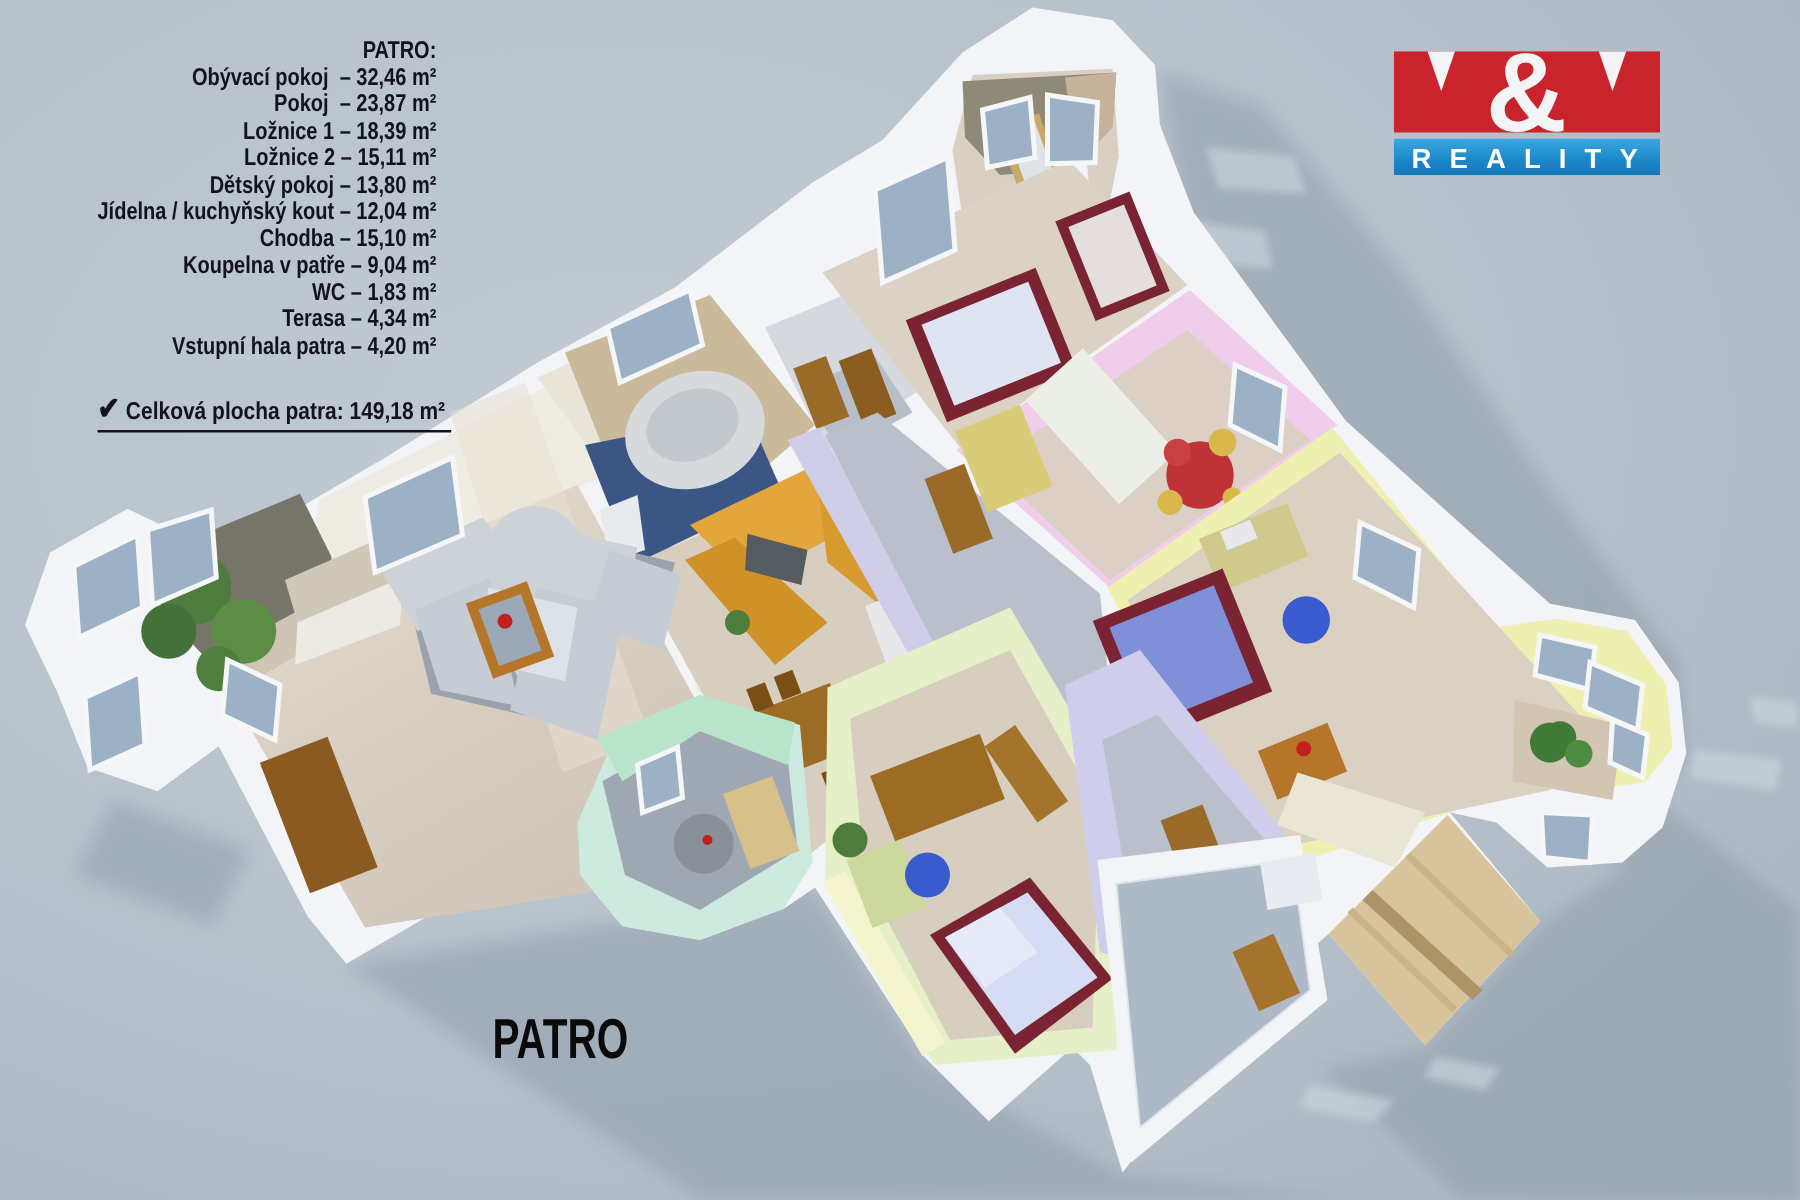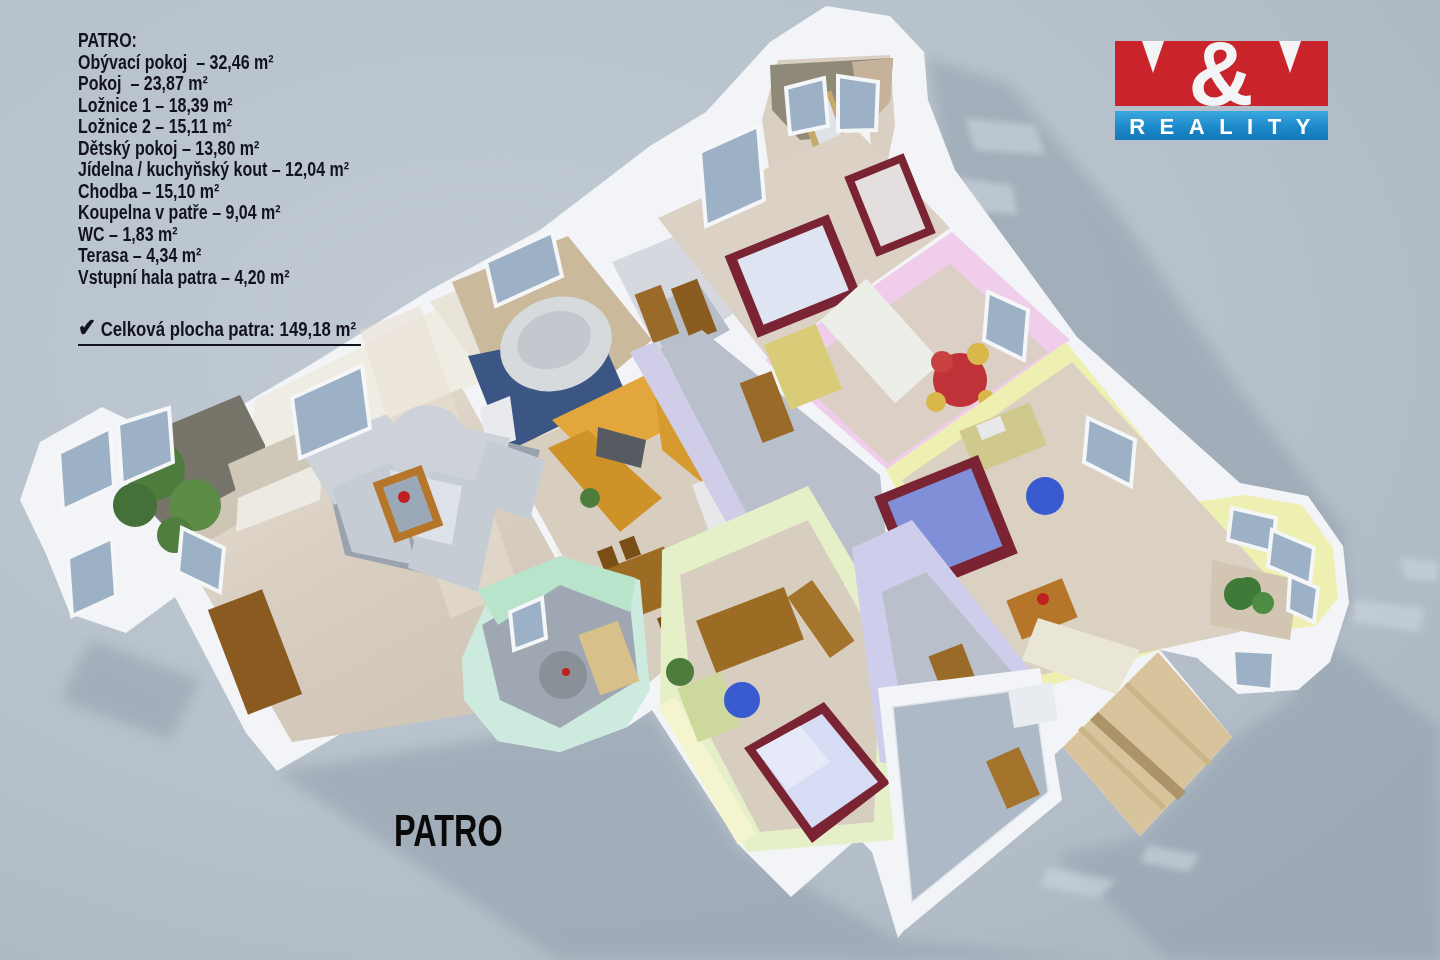--- a/index.html
+++ b/index.html
@@ -1,17 +1,17 @@
 <!DOCTYPE html>
 <html><head>
 <meta charset="utf-8">
 <style>
   html,body{margin:0;padding:0;}
   body{width:1440px;height:960px;overflow:hidden;font-family:"Liberation Sans",sans-serif;}
-  #stage{position:relative;width:1440px;height:960px;background:#aab4bf;}
+  #stage{position:relative;width:1440px;height:960px;background:#aab4bf;text-align:right;}
   svg{position:absolute;left:0;top:0;}
   .txt{position:absolute;left:78px;top:30px;color:#13131f;font-size:19.5px;font-weight:bold;line-height:21.5px;transform:scaleX(0.82);transform-origin:0 0;white-space:pre;}
   .total{position:absolute;left:78px;top:318px;color:#13131f;font-size:19.5px;font-weight:bold;transform:scaleX(0.86);transform-origin:0 0;white-space:pre;border-bottom:2.5px solid #13131f;padding:0 6px 3px 0;}
   .patro{position:absolute;left:394px;top:808px;color:#0a0a0a;font-size:45px;font-weight:bold;line-height:1;transform:scaleX(0.72);transform-origin:0 0;}
   #logo{position:absolute;left:1115px;top:41px;width:213px;height:100px;}
 </style>
 </head>
 <body>
 <div id="stage">
 <svg width="1440" height="960" viewBox="0 0 1440 960">

